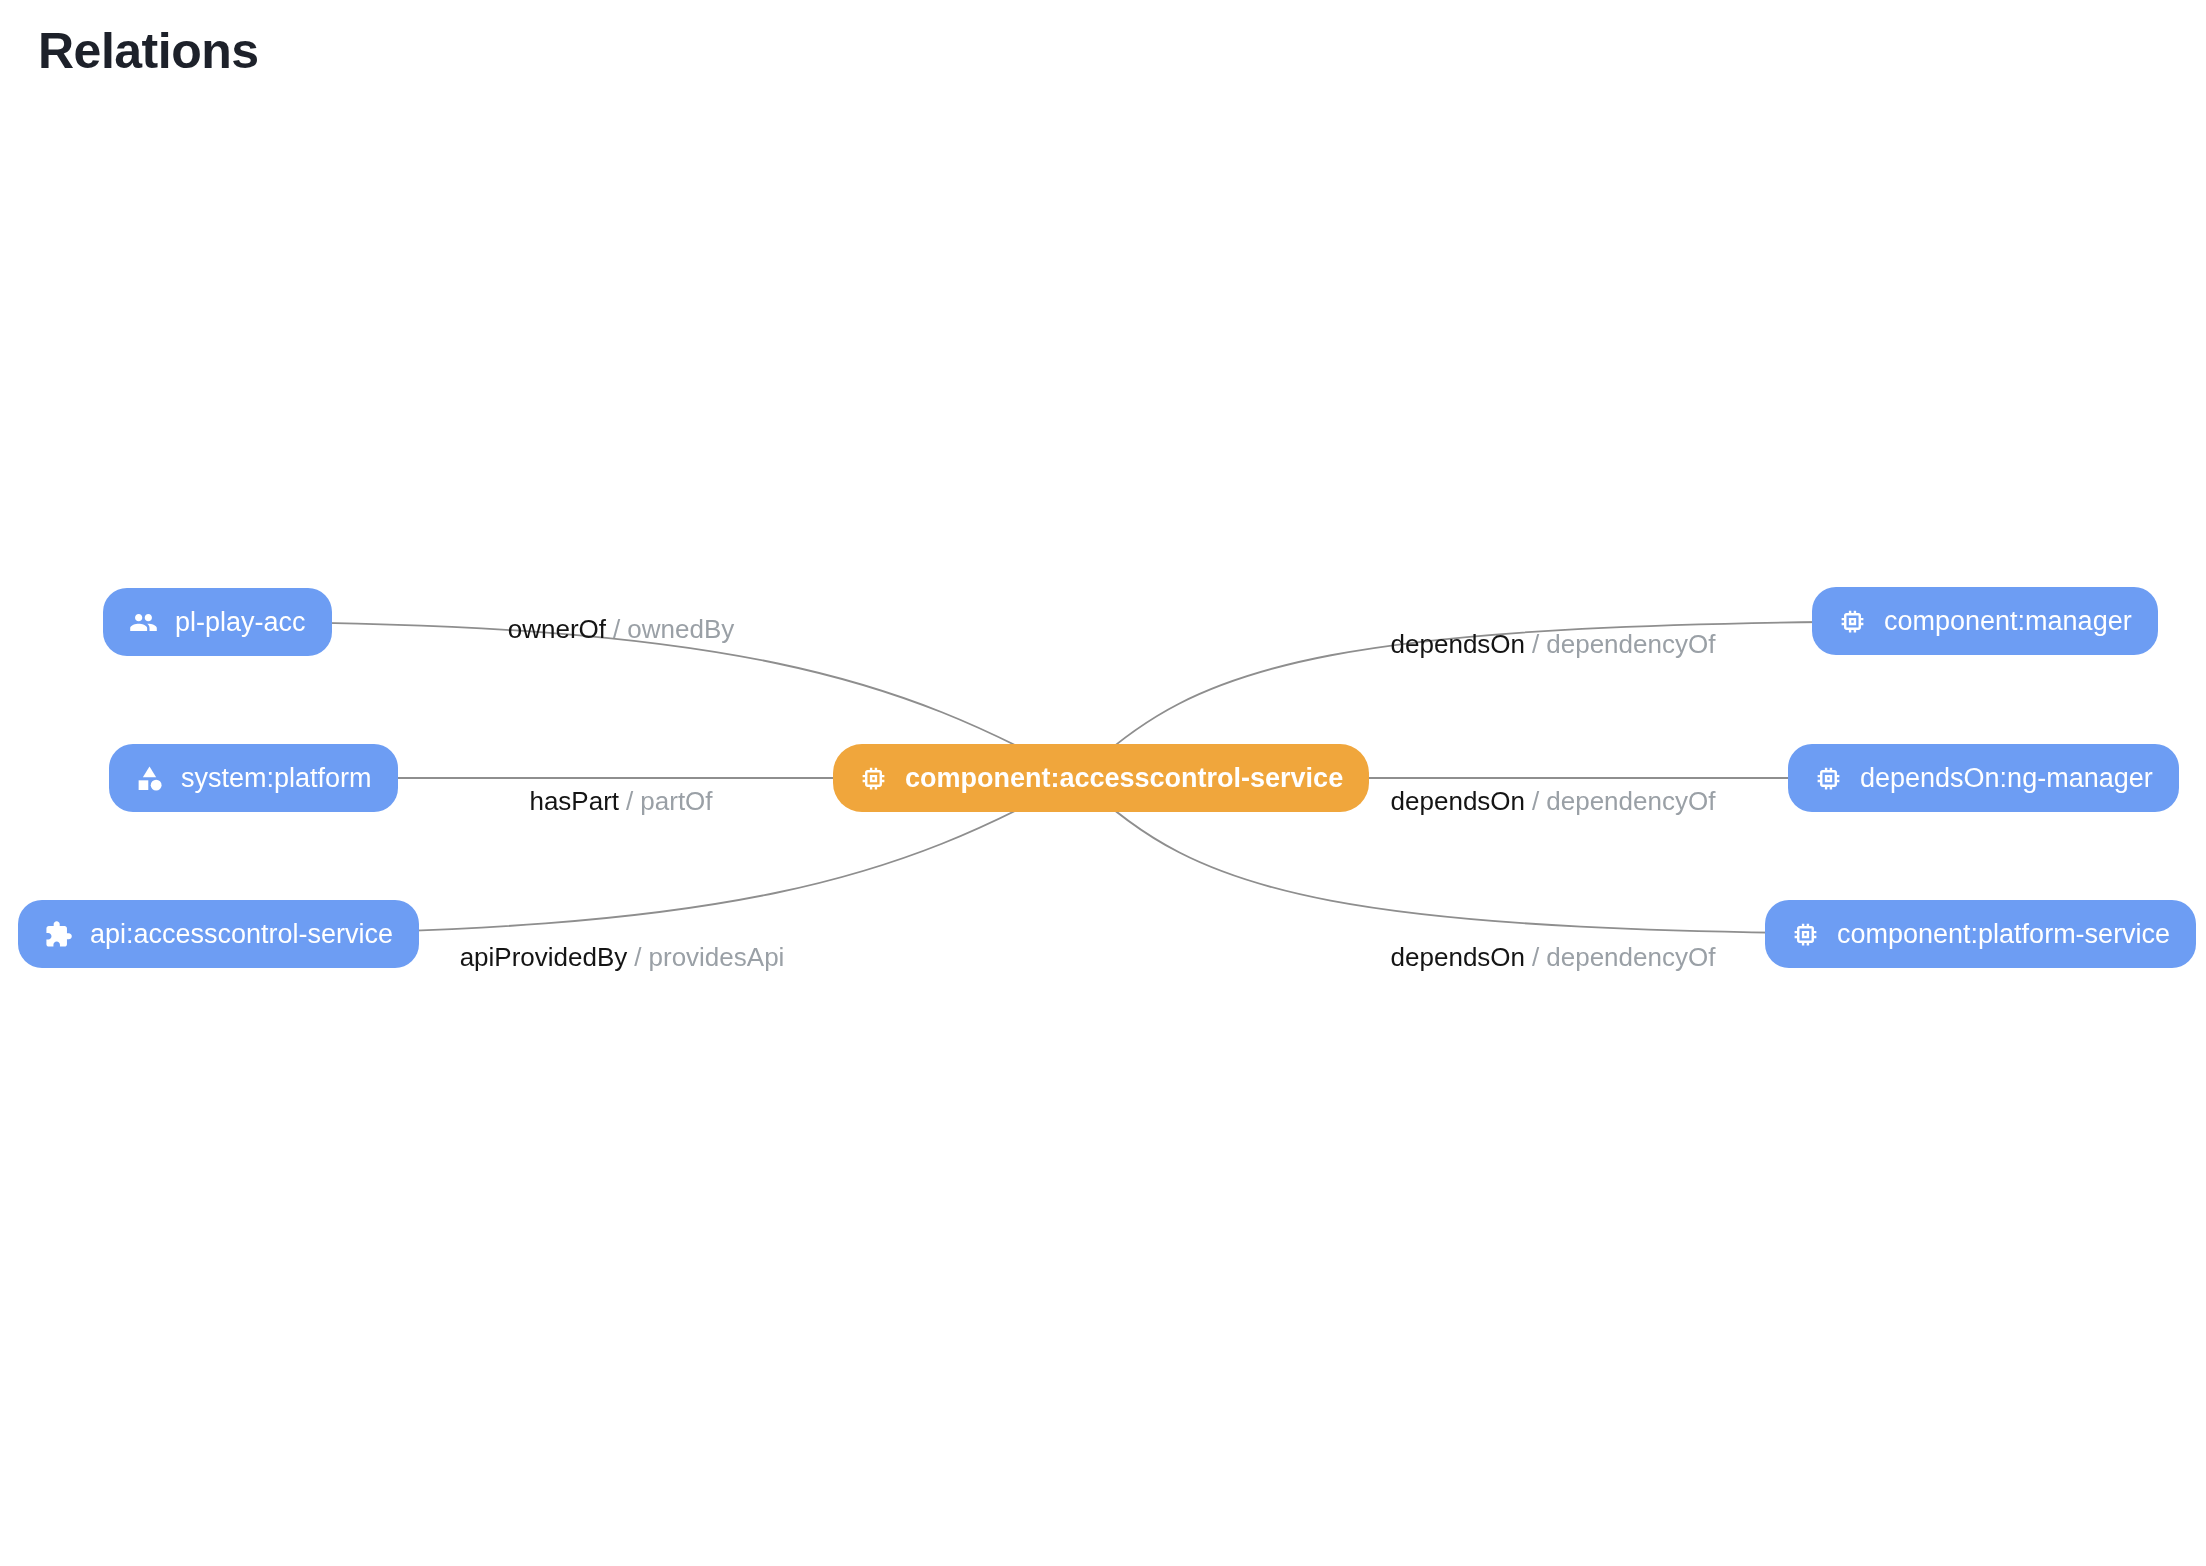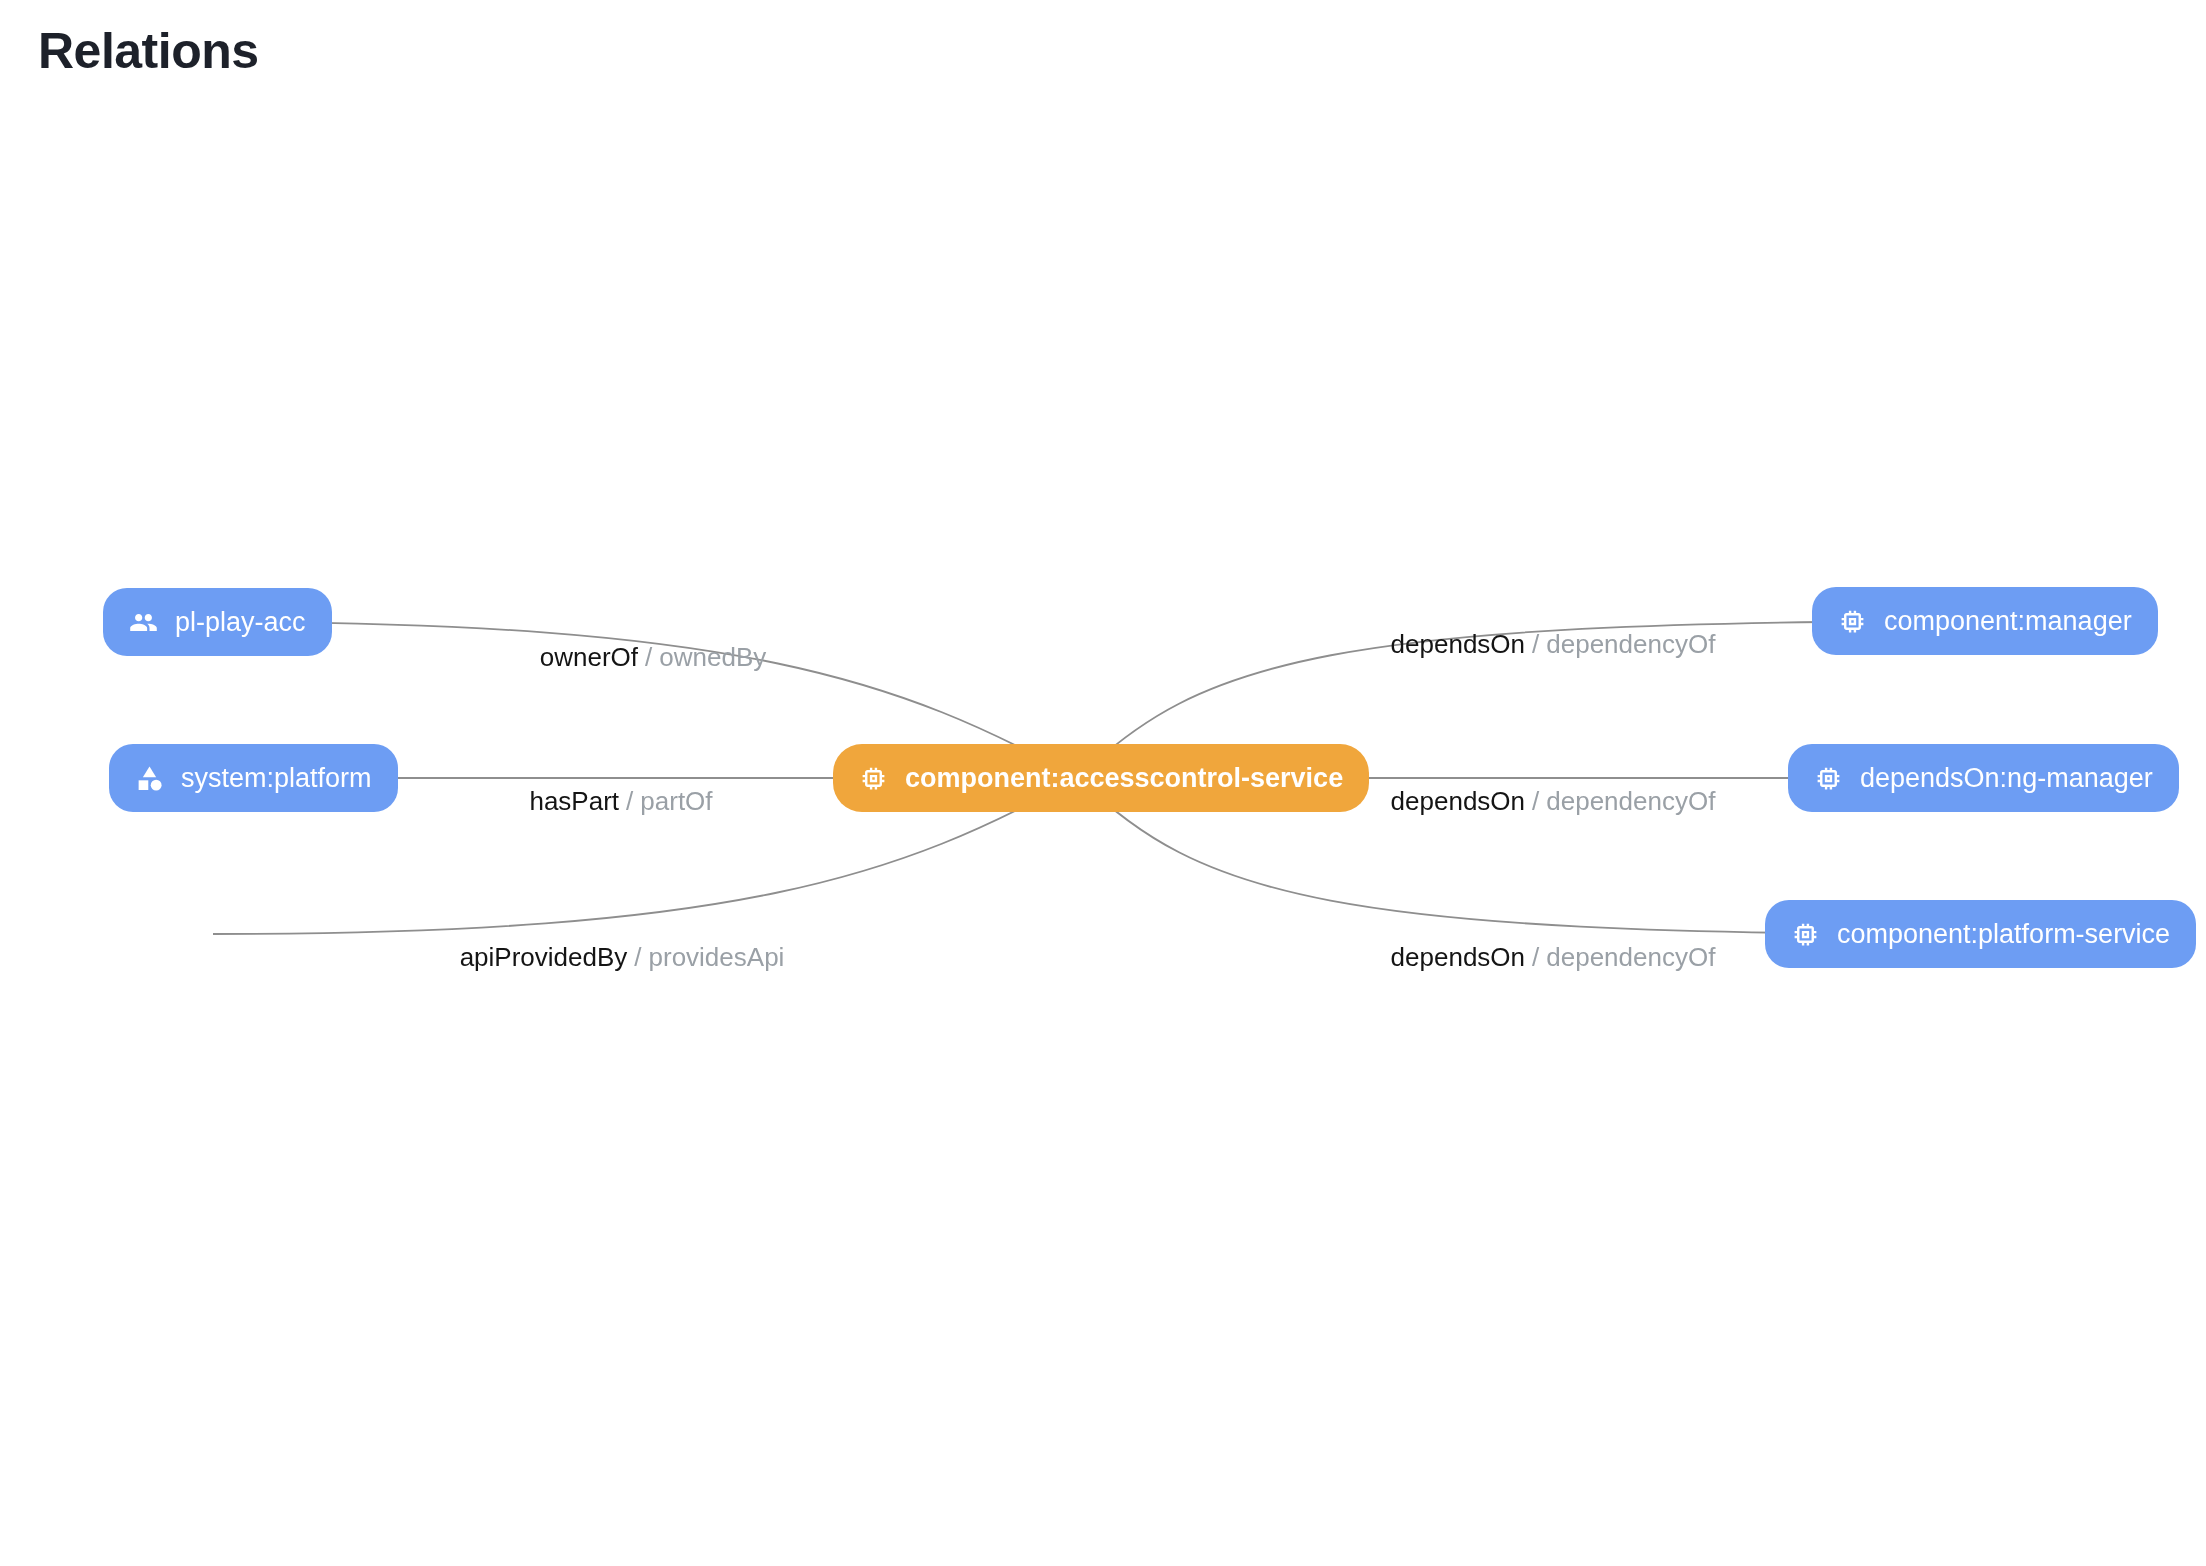--- a/index.html
+++ b/index.html
@@ -77,20 +77,28 @@
     <span class="nicon">
         <svg viewBox="0 0 24 24">
           <path d="m12 2-5.5 9h11z"></path>
           <circle cx="17.5" cy="17.5" r="4.5"></circle>
           <path d="M3 13.5h8v8H3z"></path>
         </svg>
       </span>
     <span>system:platform</span>
   </div>
 
+  <div class="node node-blue" style="left:18px;top:900px;">
+    <span class="nicon">
+        <svg viewBox="0 0 24 24">
+          <path d="M20.5 11H19V7c0-1.1-.9-2-2-2h-4V3.5C13 2.12 11.88 1 10.5 1S8 2.12 8 3.5V5H4c-1.1 0-1.99.9-1.99 2v3.8H3.5c1.49 0 2.7 1.21 2.7 2.7s-1.21 2.7-2.7 2.7H2V20c0 1.1.9 2 2 2h3.8v-1.5c0-1.49 1.21-2.7 2.7-2.7 1.49 0 2.7 1.21 2.7 2.7V22H17c1.1 0 2-.9 2-2v-4h1.5c1.38 0 2.5-1.12 2.5-2.5S21.88 11 20.5 11z"></path>
+        </svg>
+      </span>
+    <span>api:accesscontrol-service</span>
+  </div>
 
   <div class="node node-center" style="left:833px;top:744px;">
     <span class="nicon">
         <svg viewBox="0 0 24 24">
           <path d="M15 9H9v6h6V9zm-2 4h-2v-2h2v2zm8-2V9h-2V7c0-1.1-.9-2-2-2h-2V3h-2v2h-2V3H9v2H7c-1.1 0-2 .9-2 2v2H3v2h2v2H3v2h2v2c0 1.1.9 2 2 2h2v2h2v-2h2v2h2v-2h2c1.1 0 2-.9 2-2v-2h2v-2h-2v-2h2zm-4 6H7V7h10v10z"></path>
         </svg>
       </span>
     <span>component:accesscontrol-service</span>
   </div>
 
@@ -114,21 +122,21 @@
 
   <div class="node node-blue" style="left:1765px;top:900px;">
     <span class="nicon">
         <svg viewBox="0 0 24 24">
           <path d="M15 9H9v6h6V9zm-2 4h-2v-2h2v2zm8-2V9h-2V7c0-1.1-.9-2-2-2h-2V3h-2v2h-2V3H9v2H7c-1.1 0-2 .9-2 2v2H3v2h2v2H3v2h2v2c0 1.1.9 2 2 2h2v2h2v-2h2v2h2v-2h2c1.1 0 2-.9 2-2v-2h2v-2h-2v-2h2zm-4 6H7V7h10v10z"></path>
         </svg>
       </span>
     <span>component:platform-service</span>
   </div>
 
-  <div class="edge-label" style="left:621px;top:642px;margin-left:32px;">
+  <div class="edge-label" style="left:621px;top:614px;">
     <span class="fwd">ownerOf</span><span class="sep">/</span><span class="rev">ownedBy</span>
   </div>
   <div class="edge-label" style="left:621px;top:786px;">
     <span class="fwd">hasPart</span><span class="sep">/</span><span class="rev">partOf</span>
   </div>
   <div class="edge-label" style="left:622px;top:942px;">
     <span class="fwd">apiProvidedBy</span><span class="sep">/</span><span class="rev">providesApi</span>
   </div>
 
   <div class="edge-label" style="left:1553px;top:629px;">

